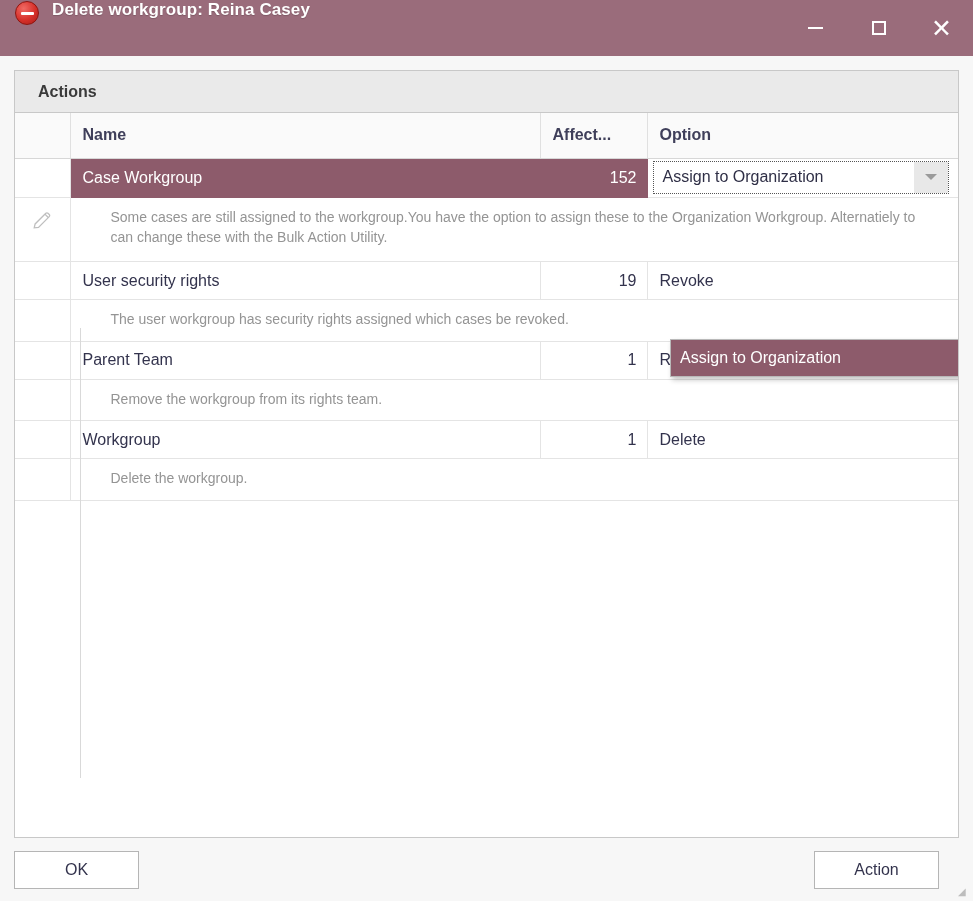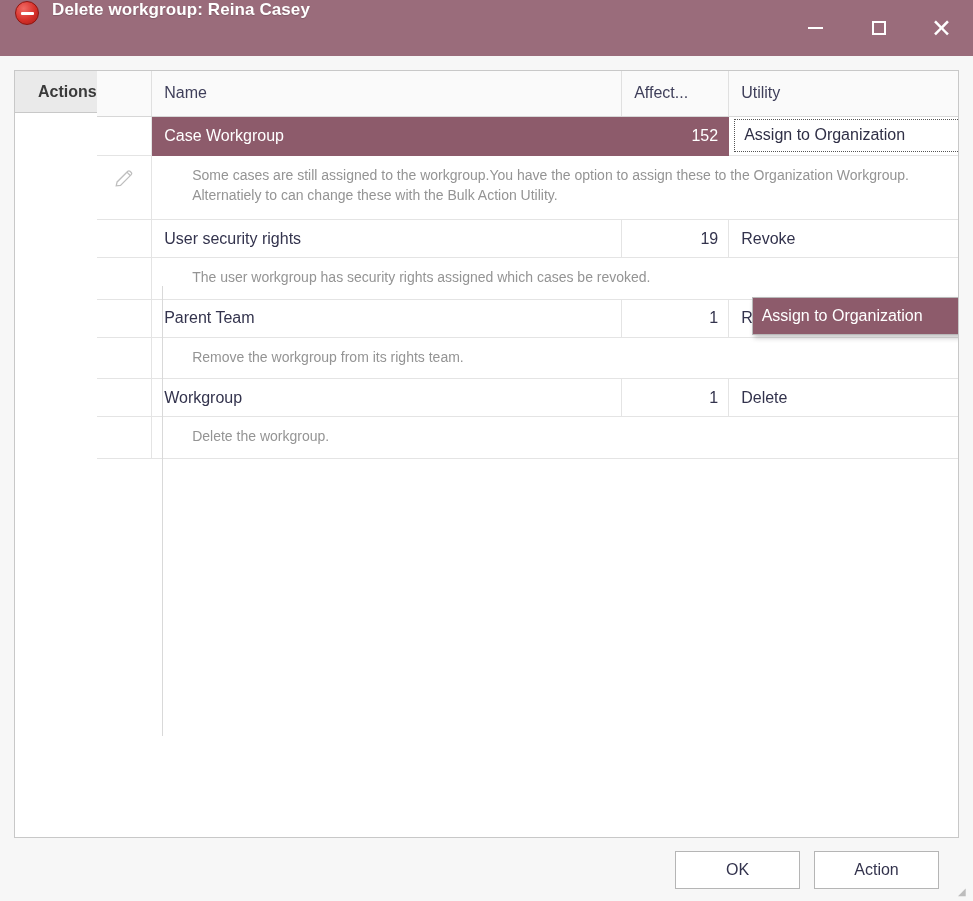--- a/index.html
+++ b/index.html
@@ -59,21 +59,21 @@
     flex: 1 1 auto;
     padding: 14px 14px 0 14px;
     display: flex; flex-direction: column;
     box-sizing: border-box;
     background: #f7f7f7;
   }
   .panel {
     border: 1px solid #c8c8c8;
     background: #ffffff;
     flex: 1 1 auto;
-    display: flex; flex-direction: row;
+    display: flex; flex-direction: column;
     position: relative;
     box-sizing: border-box;
     min-height: 0;
   }
   .group-header {
     height: 41px; flex: 0 0 auto;
     background: #eaeaea;
     border-bottom: 1px solid #c8c8c8;
     display: flex; align-items: center;
     padding-left: 23px;
@@ -87,21 +87,21 @@
   col.c-gutter { width: 55px; }
   col.c-name   { width: 470px; }
   col.c-count  { width: 107px; }
   col.c-option { width: auto; }
 
   thead th {
     height: 45px;
     background: #fafafa;
     border-bottom: 1px solid #d7d7d7;
     border-right: 1px solid #e0e0e0;
-    font-weight: normal; font-size: 16px; color: #3f3f5a;
+    font-weight: bold; font-size: 16px; color: #3f3f5a;
     text-align: left; padding: 0 0 0 12px;
     box-sizing: border-box;
     vertical-align: middle;
   }
   thead th.th-gutter { border-right: 1px solid #e0e0e0; padding: 0; }
   thead th.th-option { border-right: none; }
 
   tr.data-row td {
     height: 38px;
     font-size: 16px; color: #33334d;
@@ -190,21 +190,21 @@
   
   .tree-line {
     position: absolute; left: 65px; top: 215px;
     width: 1px; height: 450px; background: #d9d9d9; z-index: 2;
   }
 
   
   .footer {
     flex: 0 0 auto;
     height: 63px;
-    display: flex; align-items: center; justify-content: flex-end;
+    display: flex; align-items: center; justify-content: space-between;
     padding-right: 20px; gap: 14px;
     background: #f7f7f7;
   }
   .btn {
     width: 125px; height: 38px;
     background: #ffffff;
     border: 1px solid #b5b5b5;
     font-size: 16px; color: #33334d;
     display: flex; align-items: center; justify-content: center;
     box-sizing: border-box;
@@ -253,21 +253,21 @@
             <col class="c-gutter">
               <col class="c-name">
               <col class="c-count">
               <col class="c-option">
           </colgroup>
           <thead>
             <tr>
               <th class="th-gutter"></th>
               <th>Name</th>
               <th>Affect...</th>
-              <th class="th-option">Utility</th>
+              <th class="th-option">Option</th>
             </tr>
           </thead>
           <tbody>
 
             <tr class="data-row selected">
               <td class="cell-gutter"></td>
               <td class="cell-name">Case Workgroup</td>
               <td class="cell-count">152</td>
               <td class="cell-option">
                 <div class="combo-wrap">

